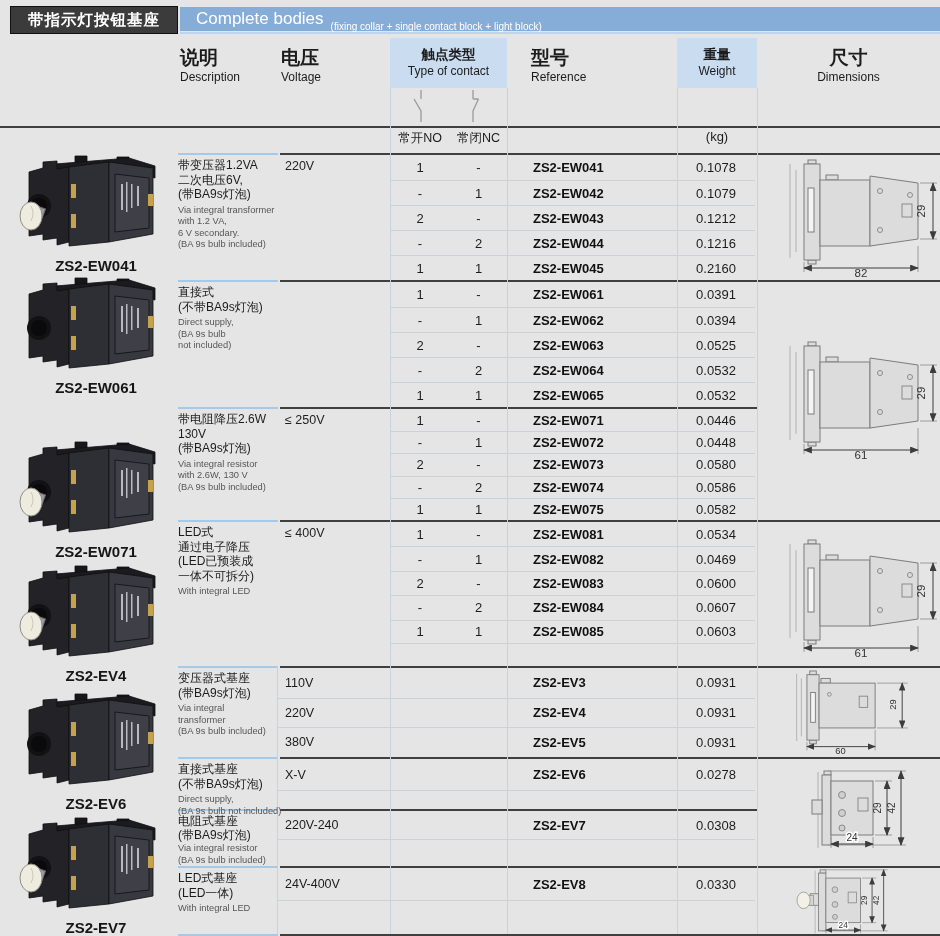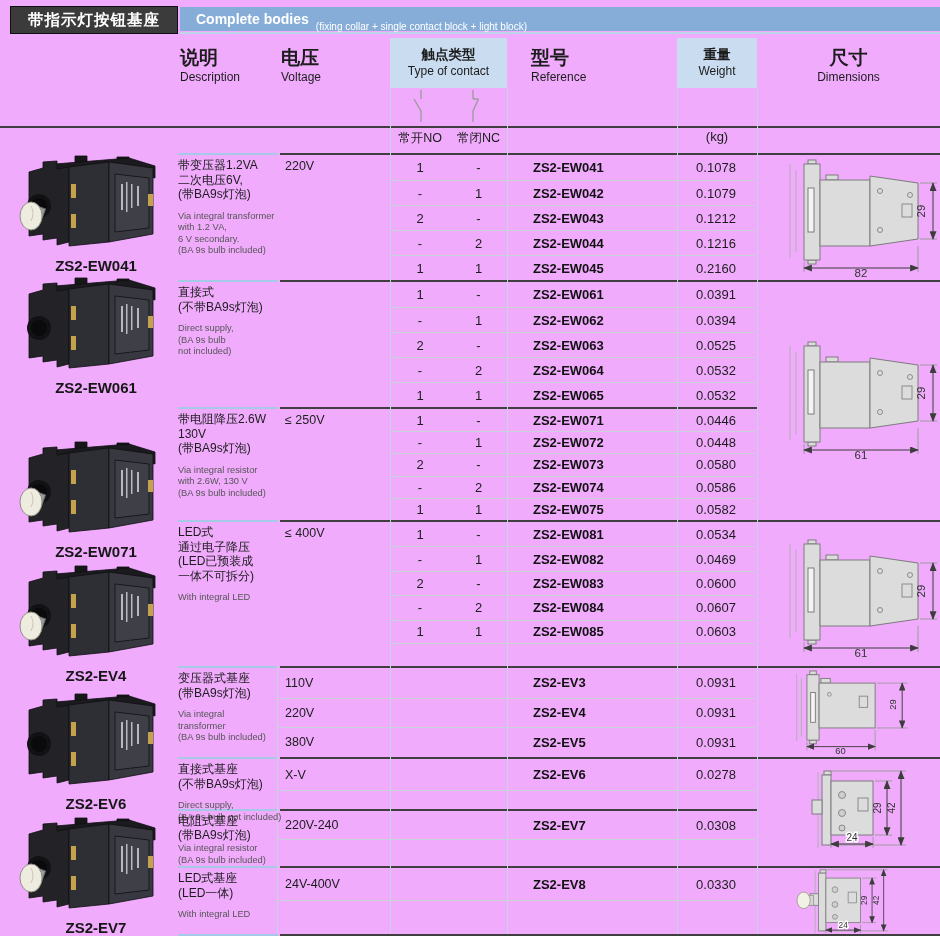--- a/index.html
+++ b/index.html
@@ -1,25 +1,25 @@
 <!DOCTYPE html>
 <html><head>
 <meta charset="utf-8">
 <style>
   html,body{margin:0;padding:0;background:#fff;}
-  .page{position:relative;width:940px;height:936px;background:#f0abfc;overflow:hidden;
+  .page{position:relative;width:940px;height:936px;background:#e5e5e5;overflow:hidden;
         font-family:"Liberation Sans","DejaVu Sans",sans-serif;color:#1c1c1c;}
 
   
   .side-label{position:absolute;left:10px;top:6px;width:166px;height:26px;background:#3b3b3b;
       border:1px solid #101010;color:#fff;font-weight:bold;font-size:15.5px;letter-spacing:1px;
       display:flex;align-items:center;justify-content:center;}
   .top-bar{position:absolute;left:180px;top:7px;width:760px;height:24px;background:#86add8;
       display:flex;align-items:center;padding-left:16px;box-sizing:border-box;color:#fff;}
-  .top-bar .t1{font-weight:bold;font-size:14px;}
+  .top-bar .t1{font-weight:normal;font-size:17px;}
   .top-bar .t2{font-size:10px;margin-left:7px;margin-top:14px;}
   .top-bar-underline{position:absolute;left:180px;top:32px;width:760px;height:2px;background:#bdd4ea;}
 
   
   .hdr{position:absolute;top:46px;text-align:left;line-height:1.25;}
   .hdr .cn{font-weight:bold;font-size:19px;}
   .hdr .en{font-size:12px;}
   .hdr-box{position:absolute;top:38px;height:50px;background:#c9dcf0;display:flex;flex-direction:column;
       justify-content:center;text-align:center;line-height:1.25;}
   .hdr-box .cn{font-weight:bold;font-size:13.5px;}
@@ -31,21 +31,21 @@
 
   
   .rule-dark{position:absolute;height:2px;background:#3f3f3f;}
   .rule-blue{position:absolute;height:2px;background:#a6c9e8;}
   .vline{position:absolute;width:1px;background:#c5d3e2;}
 
   
   .block{position:absolute;left:178px;width:762px;}
   .desc{position:absolute;left:0;top:3px;width:118px;}
   .desc-cn{font-size:12px;line-height:14.5px;white-space:pre-line;color:#1c1c1c;}
-  .desc-en{font-size:9.3px;line-height:11.5px;white-space:pre-line;color:#565656;margin-top:9px;}
+  .desc-en{font-size:9.3px;line-height:11.5px;white-space:pre-line;color:#565656;margin-top:3px;}
   .volt{position:absolute;left:107px;top:4px;font-size:12.5px;color:#222;}
   .rows{position:absolute;top:0;}
   .rows-contact{left:212px;width:365px;}
   .rows-volt{left:99px;width:478px;}
   .trow{display:flex;align-items:center;height:var(--rh);box-sizing:border-box;}
   .rows .trow + .trow{border-top:1px solid #c9d2da;}
   .b4 .trow:last-child{border-bottom:1px solid #c9d2da;}
   .single .trow{border-bottom:1px solid #c9d2da;}
   .c-no{width:60px;text-align:center;font-size:13px;}
   .c-nc{width:57px;text-align:center;font-size:13px;}

